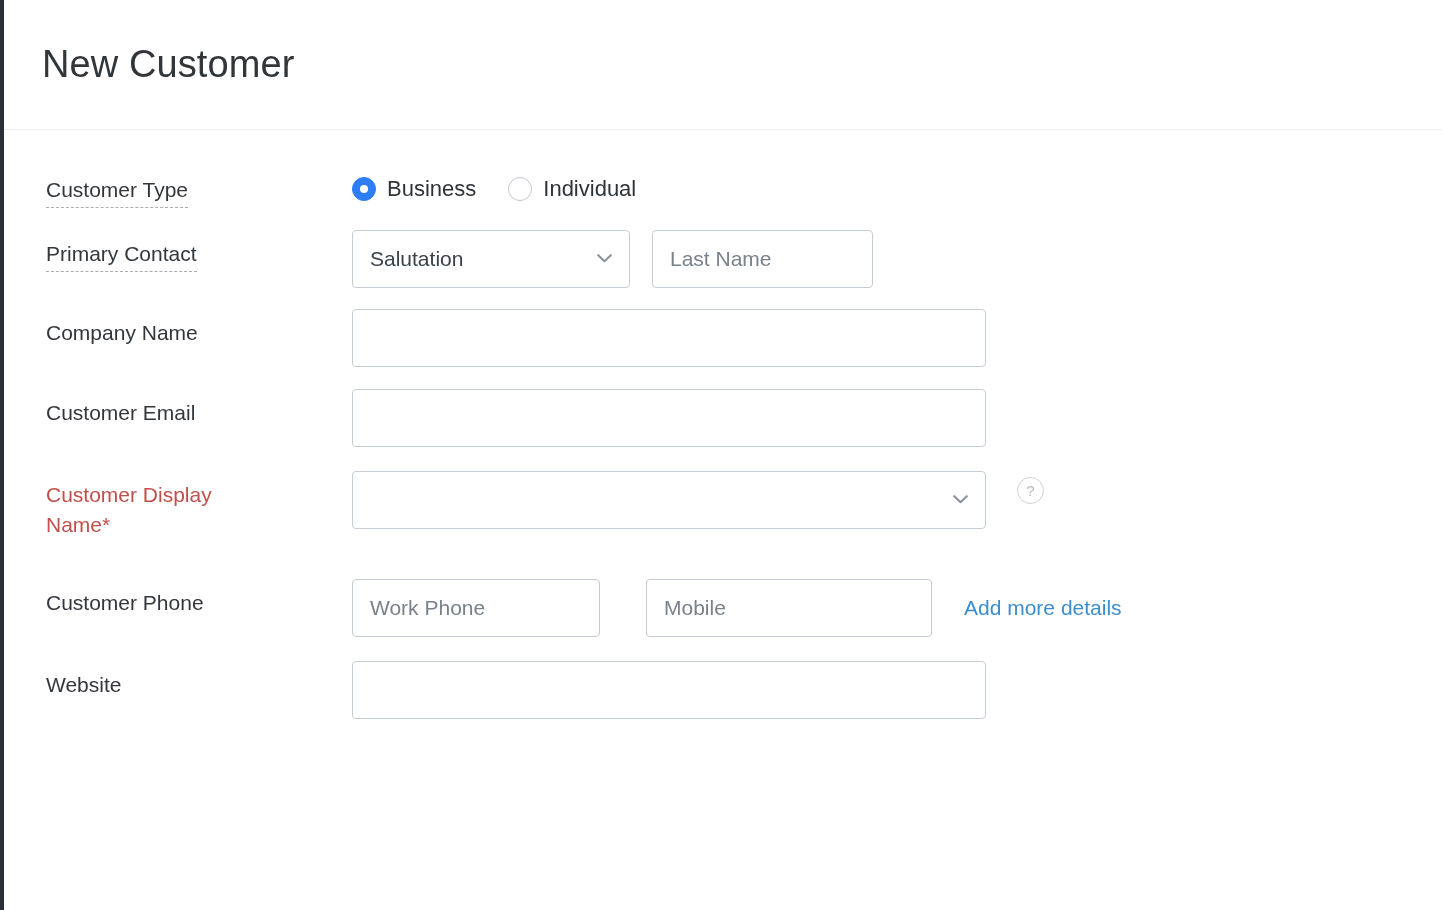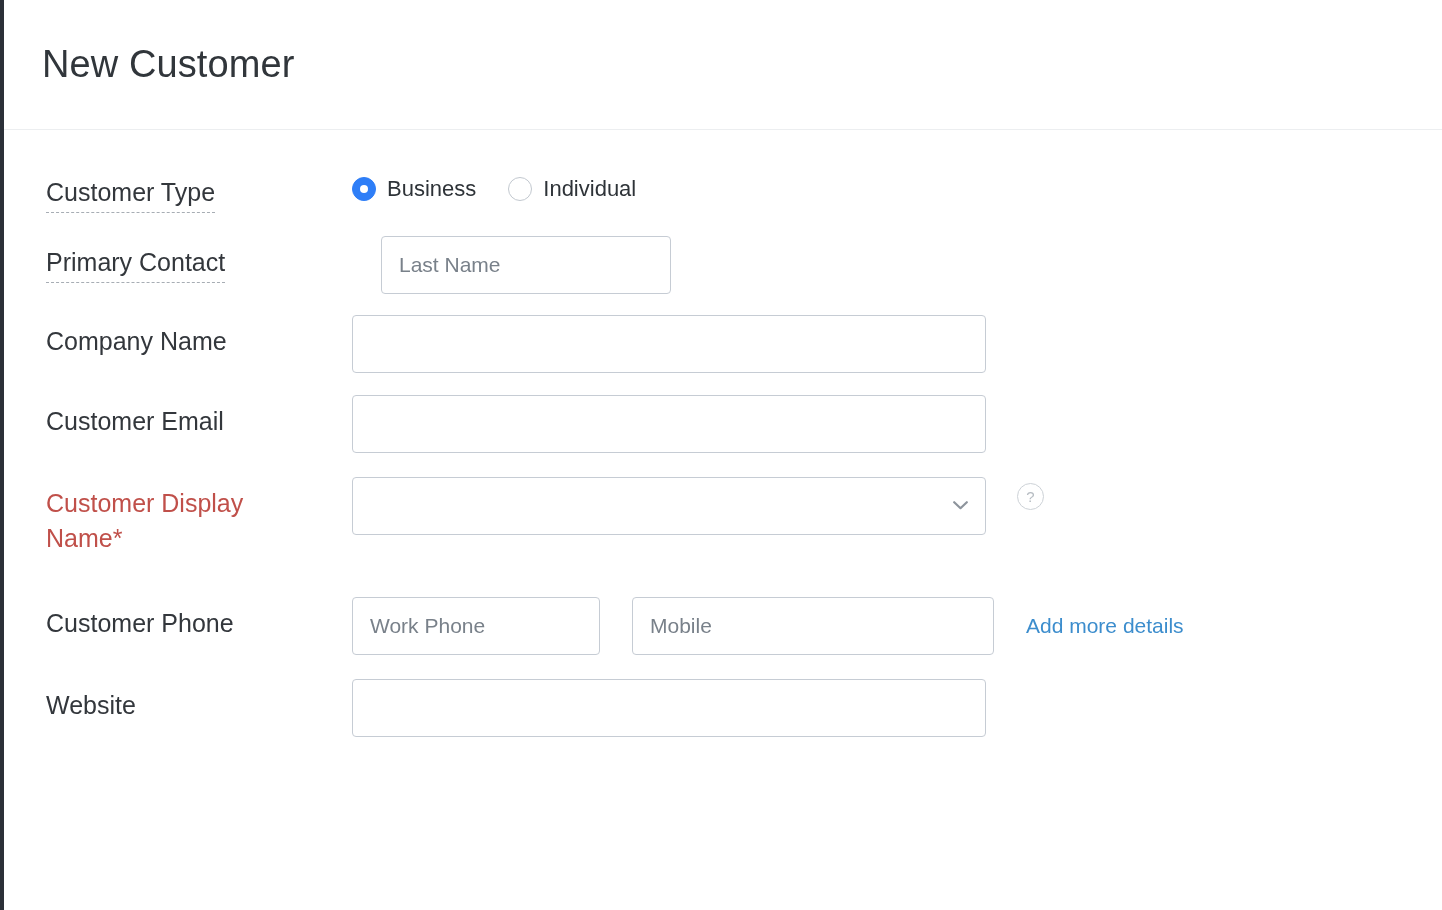--- a/index.html
+++ b/index.html
@@ -67,21 +67,21 @@
   .form-row.r-email    { margin-bottom: 22px; }
   .form-row.r-phone    { margin-bottom: 22px; }
 
   .label-cell {
     width: 348px;
     flex: 0 0 348px;
     padding-left: 42px;
     padding-top: 11px;
   }
   .field-label {
-    font-size: 25px;
+    font-size: 21px;
     font-weight: 400;
     color: #33373c;
     line-height: 1.42;
     display: inline;
   }
   .field-label.hinted {
     border-bottom: 1px dashed #a7adb4;
     padding-bottom: 6px;
   }
   .field-label.required-red {
@@ -154,25 +154,25 @@
   .inp::placeholder { color: #79818a; opacity: 1; }
   .inp.ph-light::placeholder { color: #b4b9bf; opacity: 1; }
 
   .inp-focused {
     border-color: #9cc6f2;
     box-shadow: 0 0 0 4px rgba(120,175,240,0.30);
   }
 
   .w-salutation { width: 278px; }
   .w-firstname  { width: 272px; margin-left: 31px; }
-  .w-lastname   { width: 290px; margin-left: 29px; }
+  .w-lastname   { width: 221px; margin-left: 22px; }
   .w-wide       { width: 634px; }
   .w-display    { width: 634px; }
   .w-phone      { width: 248px; }
-  .w-mobile     { width: 362px; margin-left: 32px; }
+  .w-mobile     { width: 286px; margin-left: 46px; }
 
   
   .select-wrap { position: relative; display: inline-block; }
   .select-wrap .inp { width: 100%; padding-right: 46px; }
   .chev {
     position: absolute;
     right: 18px; top: 50%;
     margin-top: -5px;
     width: 15px; height: 9px;
     pointer-events: none;
@@ -236,20 +236,28 @@
           </label>
         </div>
       </div>
     </div>
 
     <div class="form-row r-contact">
       <div class="label-cell">
         <span class="field-label hinted">Primary Contact</span>
       </div>
       <div class="control-cell">
+        <div class="select-wrap w-salutation">
+          <input class="inp" type="text" readonly="" value="Salutation" style="">
+          <span class="chev">
+            <svg width="15" height="9" viewBox="0 0 15 9">
+              <path d="M1.2 1.2 L7.5 7.2 L13.8 1.2" fill="none" stroke="#8d949c" stroke-width="2.2" stroke-linecap="round" stroke-linejoin="round"></path>
+            </svg>
+          </span>
+        </div>
         <input class="inp w-lastname" type="text" placeholder="Last Name" style="">
       </div>
     </div>
 
     <div class="form-row r-company">
       <div class="label-cell">
         <span class="field-label">Company Name</span>
       </div>
       <div class="control-cell">
         <input class="inp w-wide" type="text" placeholder="" style="">

